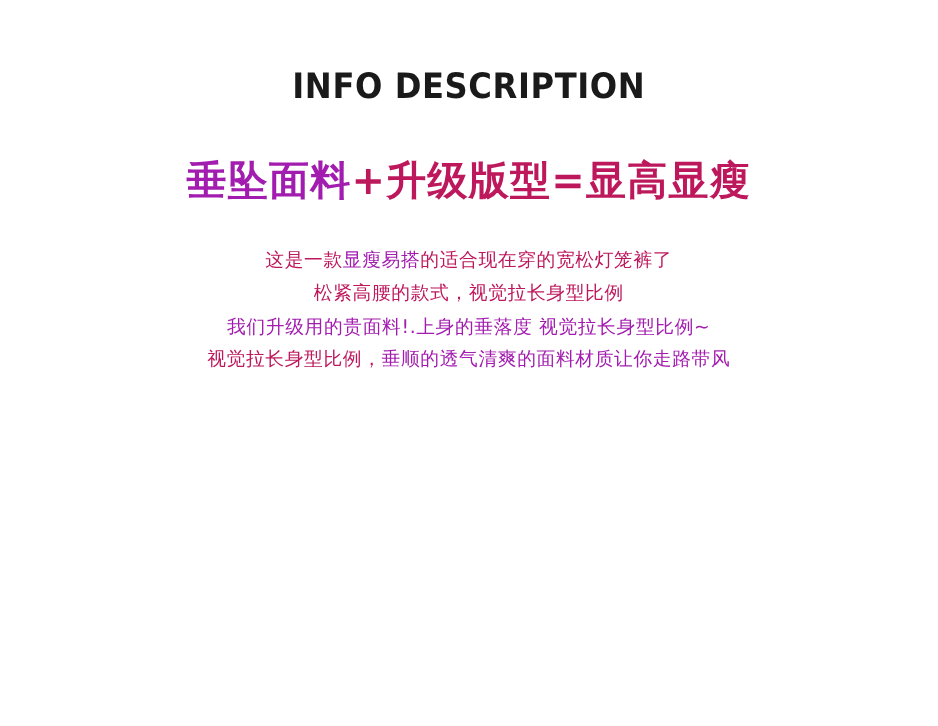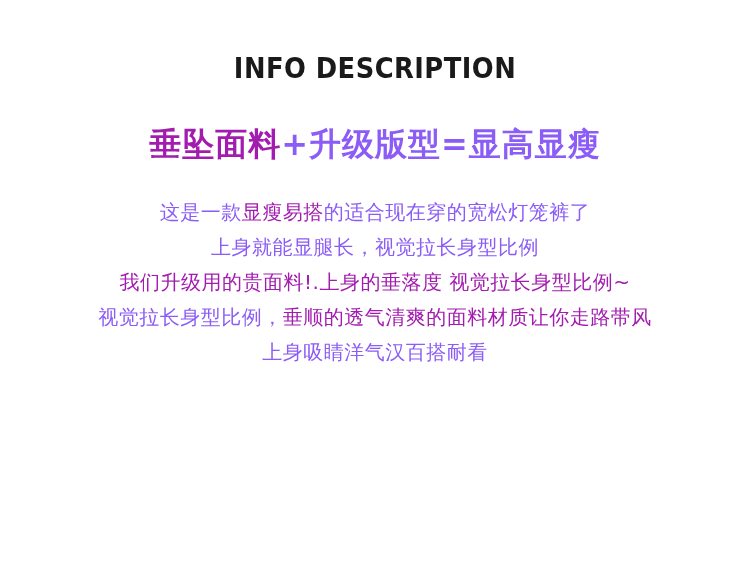--- a/index.html
+++ b/index.html
@@ -51,29 +51,29 @@
     font-weight: bold;
     font-size: 32px;
     letter-spacing: 1px;
     color: #1a1a1a;
     white-space: nowrap;
   }
   .orange {
     color: #a21caf;
   }
   .black {
-    color: #8b5cf6;
+    color: #be185d;
   }
   .body-lines {
     margin-top: 28px;
     text-align: center;
   }
   .body-lines .bline {
     font-family: "DejaVu Sans", sans-serif;
-    font-size: 20px;
+    font-size: 15px;
     line-height: 1.75;
     color: #1a1a1a;
     letter-spacing: 0.5px;
     white-space: nowrap;
   }
 </style>
 </head>
 <body>
 
 <div class="page">
@@ -84,26 +84,23 @@
 
   <div class="headline">
     <span class="orange">垂坠面料</span><span class="black">+升级版型=显高显瘦</span>
   </div>
 
   <div class="body-lines">
     <div class="bline">
       <span class="black">这是一款</span><span class="orange">显瘦易搭</span><span class="black">的适合现在穿的宽松灯笼裤了</span>
     </div>
     <div class="bline">
-      <span class="black">上身就能显腿长，视觉拉长身型比例</span>
+      <span class="black">松紧高腰的款式，视觉拉长身型比例</span>
     </div>
     <div class="bline">
       <span class="orange">我们升级用的贵面料!.上身的垂落度 视觉拉长身型比例~</span>
     </div>
     <div class="bline">
       <span class="black">视觉拉长身型比例，</span><span class="orange">垂顺的透气清爽的面料材质让你走路带风</span>
     </div>
-    <div class="bline">
-      <span class="black">上身吸睛洋气汉百搭耐看</span>
-    </div>
   </div>
 
 </div>
 
 </body></html>

